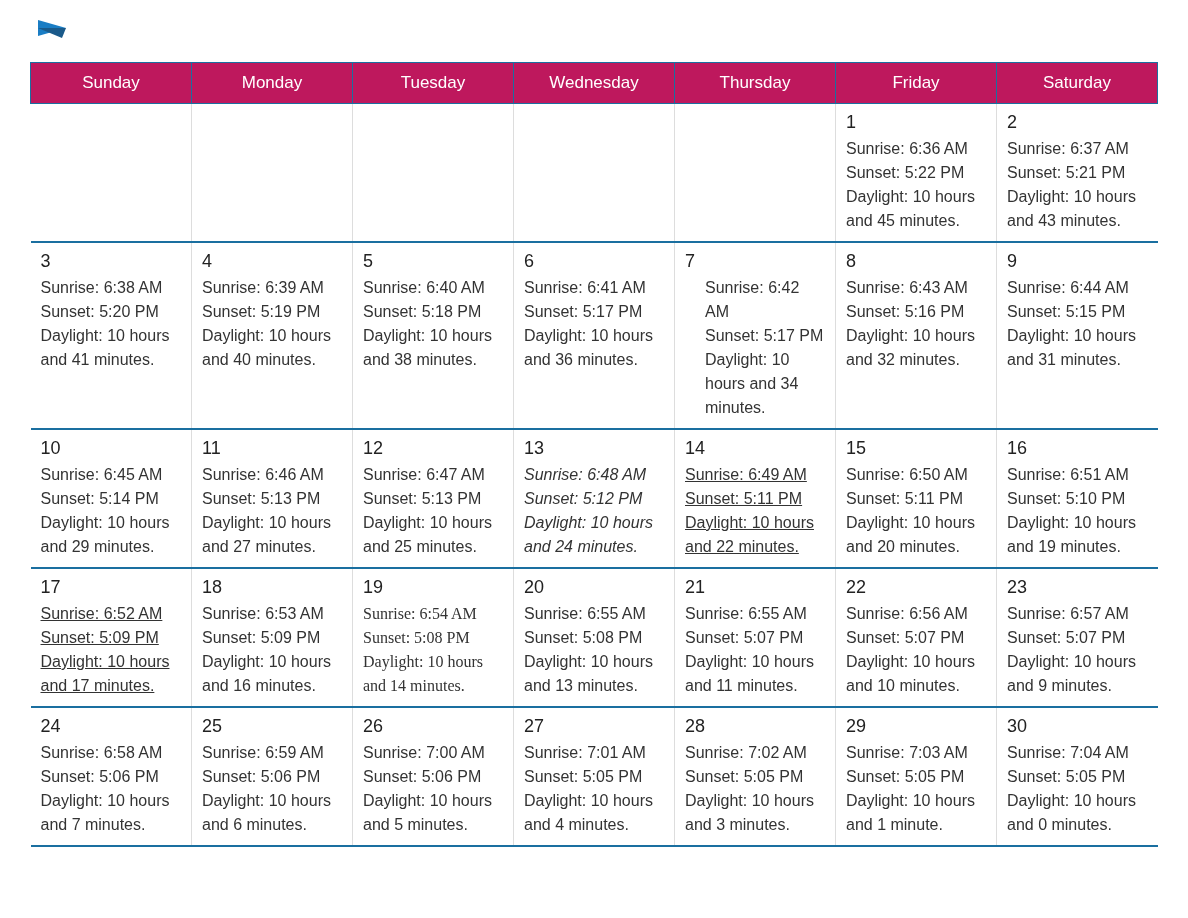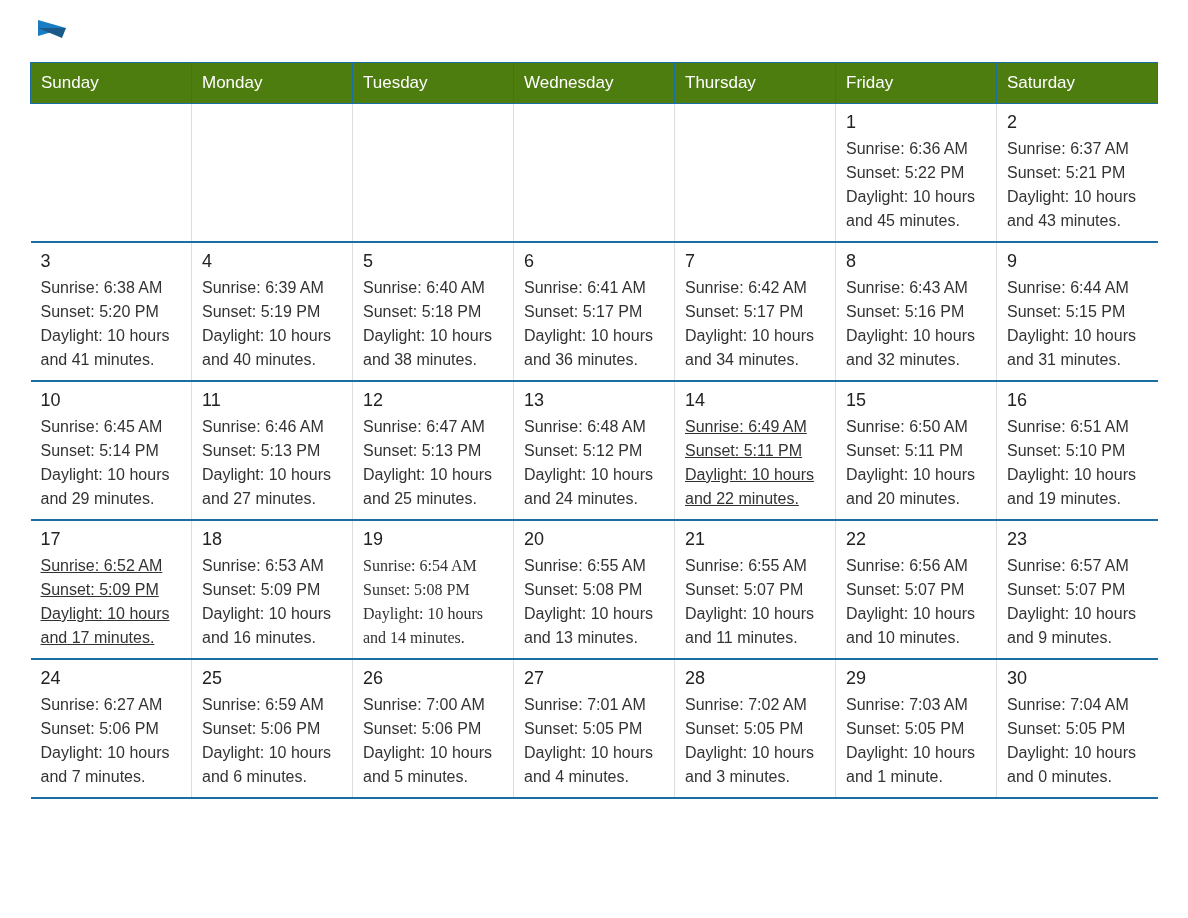--- a/index.html
+++ b/index.html
@@ -35,26 +35,26 @@
       font-weight: 400;
       color: #444;
       margin-top: 4px;
     }
     table {
       width: 100%;
       border-collapse: collapse;
       table-layout: fixed;
     }
     thead th {
-      background-color: #4d7c0f;
+      background-color: #be185d;
       color: #fff;
       font-size: 17px;
       font-weight: normal;
       padding: 10px 10px;
-      text-align: left;
+      text-align: center;
       border: 1px solid #1a6fa0;
     }
     tbody tr {
       border-bottom: 2px solid #1a6fa0;
     }
     tbody td {
       vertical-align: top;
       padding: 8px 10px;
       font-size: 13px;
       color: #222;
@@ -154,21 +154,21 @@
 Daylight: 10 hours and 38 minutes.</div>
         </td>
         <td>
           <span class="day-number">6</span>
           <div class="day-info" style="white-space: pre-line;">Sunrise: 6:41 AM
 Sunset: 5:17 PM
 Daylight: 10 hours and 36 minutes.</div>
         </td>
         <td>
           <span class="day-number">7</span>
-          <div class="day-info" style="white-space: pre-line;">Sunrise: 6:42 AM
+          <div class="day-info" style="white-space: pre-line; margin-left: 20px;">Sunrise: 6:42 AM
 Sunset: 5:17 PM
 Daylight: 10 hours and 34 minutes.</div>
         </td>
         <td>
           <span class="day-number">8</span>
           <div class="day-info" style="white-space: pre-line;">Sunrise: 6:43 AM
 Sunset: 5:16 PM
 Daylight: 10 hours and 32 minutes.</div>
         </td>
         <td>
@@ -192,21 +192,21 @@
 Daylight: 10 hours and 27 minutes.</div>
         </td>
         <td>
           <span class="day-number">12</span>
           <div class="day-info" style="white-space: pre-line;">Sunrise: 6:47 AM
 Sunset: 5:13 PM
 Daylight: 10 hours and 25 minutes.</div>
         </td>
         <td>
           <span class="day-number">13</span>
-          <div class="day-info" style="white-space: pre-line;">Sunrise: 6:48 AM
+          <div class="day-info" style="white-space: pre-line; font-style: italic;">Sunrise: 6:48 AM
 Sunset: 5:12 PM
 Daylight: 10 hours and 24 minutes.</div>
         </td>
         <td>
           <span class="day-number">14</span>
           <div class="day-info" style="white-space: pre-line; text-decoration: underline;">Sunrise: 6:49 AM
 Sunset: 5:11 PM
 Daylight: 10 hours and 22 minutes.</div>
         </td>
         <td>
@@ -262,21 +262,21 @@
         <td>
           <span class="day-number">23</span>
           <div class="day-info" style="white-space: pre-line;">Sunrise: 6:57 AM
 Sunset: 5:07 PM
 Daylight: 10 hours and 9 minutes.</div>
         </td>
       </tr>
       <tr>
         <td>
           <span class="day-number">24</span>
-          <div class="day-info" style="white-space: pre-line;">Sunrise: 6:27 AM
+          <div class="day-info" style="white-space: pre-line;">Sunrise: 6:58 AM
 Sunset: 5:06 PM
 Daylight: 10 hours and 7 minutes.</div>
         </td>
         <td>
           <span class="day-number">25</span>
           <div class="day-info" style="white-space: pre-line;">Sunrise: 6:59 AM
 Sunset: 5:06 PM
 Daylight: 10 hours and 6 minutes.</div>
         </td>
         <td>

